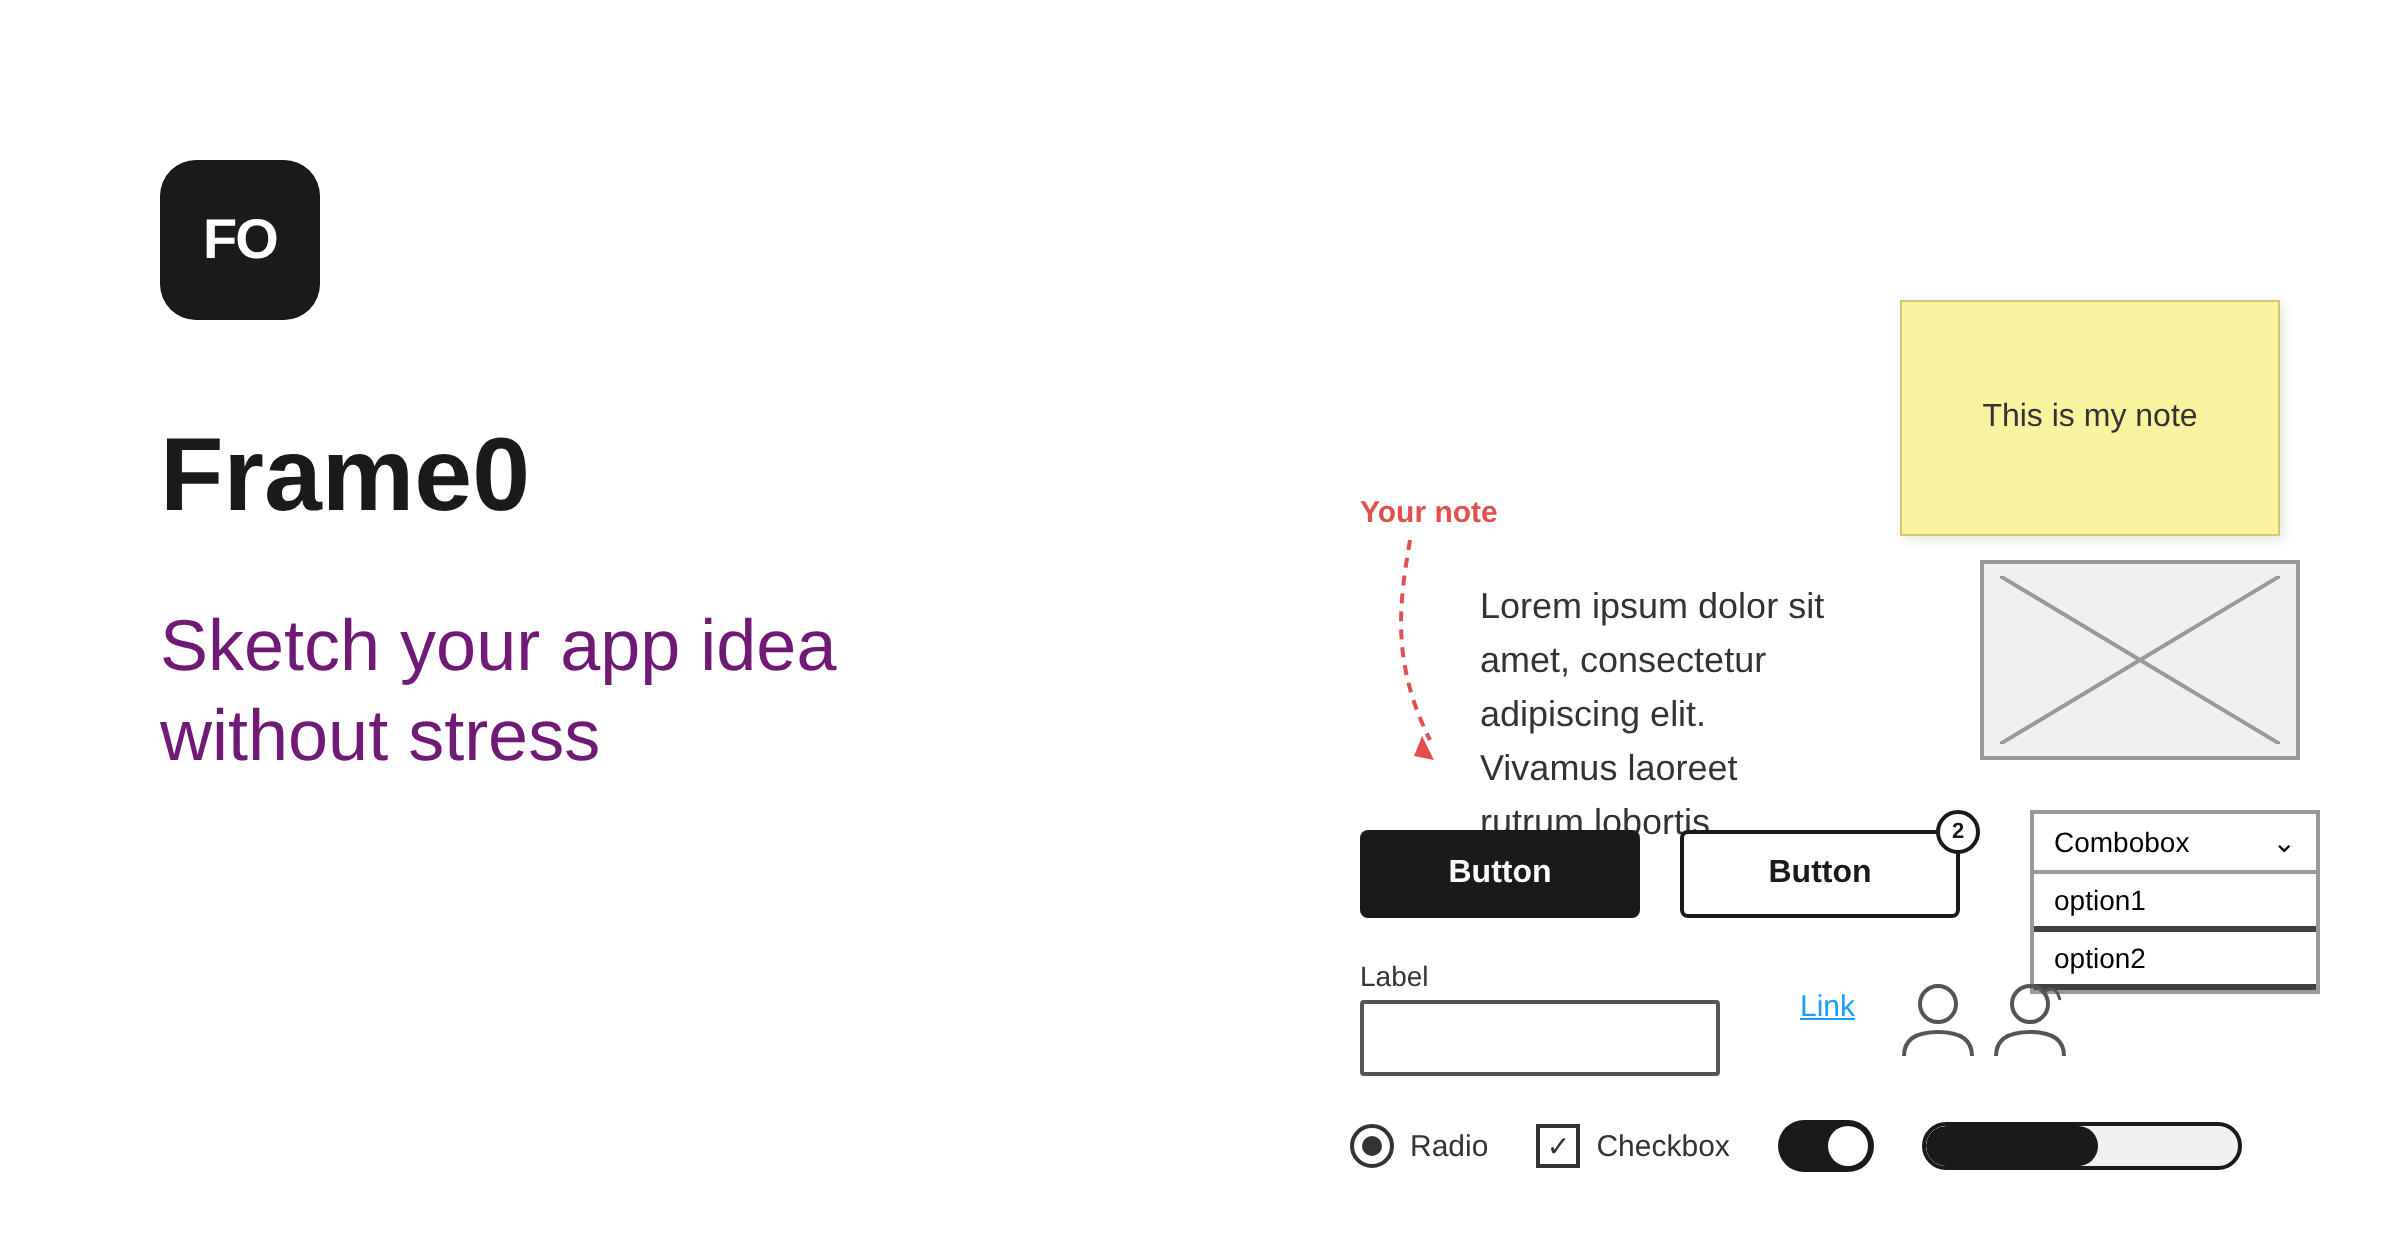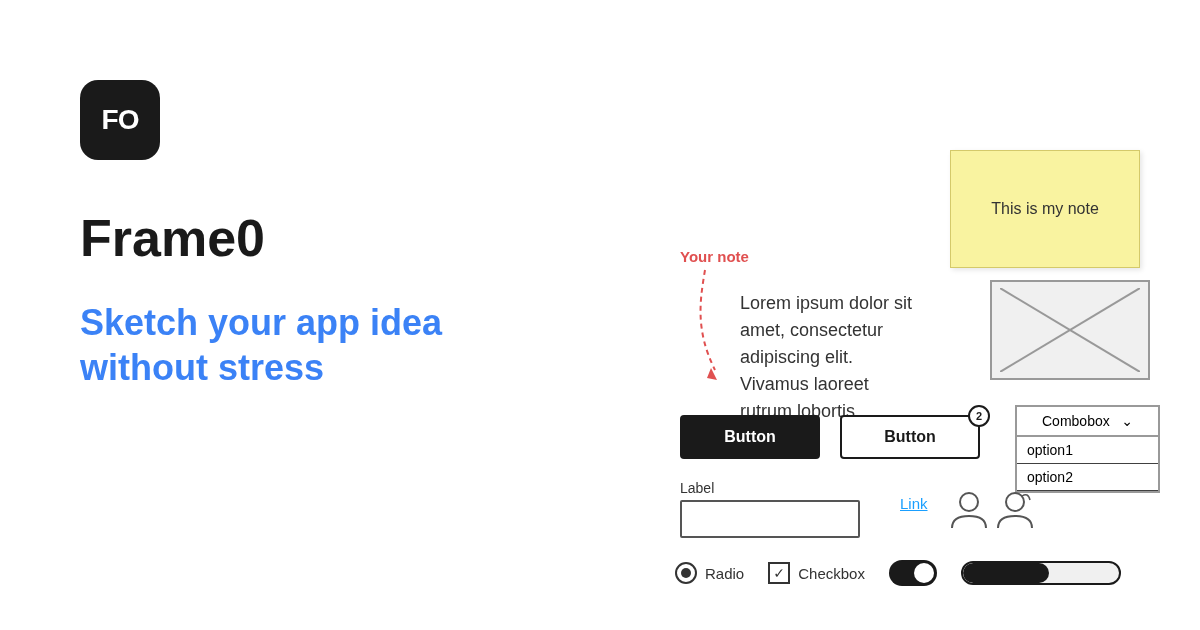--- a/index.html
+++ b/index.html
@@ -45,22 +45,22 @@
       color: #1a1a1a;
       font-family: 'Arial Black', 'Arial', sans-serif;
     }
 
     
     .tagline {
       position: absolute;
       top: 300px;
       left: 80px;
       font-size: 36px;
-      font-weight: 700;
-      color: #3b82f6;
+      font-weight: 400;
+      color: #701a75;
       line-height: 1.25;
       font-family: 'Arial Black', 'Arial', sans-serif;
     }
 
     
     .canvas-area {
       position: absolute;
       top: 60px;
       left: 620px;
       width: 560px;
@@ -188,33 +188,33 @@
       top: 345px;
       right: 20px;
       width: 145px;
     }
     .combobox-header {
       display: flex;
       align-items: center;
       justify-content: space-between;
       border: 2px solid #999;
       background: white;
-      padding: 6px 25px;
+      padding: 6px 10px;
       font-size: 14px;
       cursor: pointer;
     }
     .combobox-dropdown {
       border: 2px solid #999;
       border-top: none;
       background: white;
     }
     .combobox-option {
       padding: 5px 10px;
       font-size: 14px;
-      border-bottom: 1px solid #404040;
+      border-bottom: 3px solid #404040;
     }
 
     
     .label-row {
       position: absolute;
       top: 420px;
       left: 60px;
     }
     .field-label {
       font-size: 14px;

